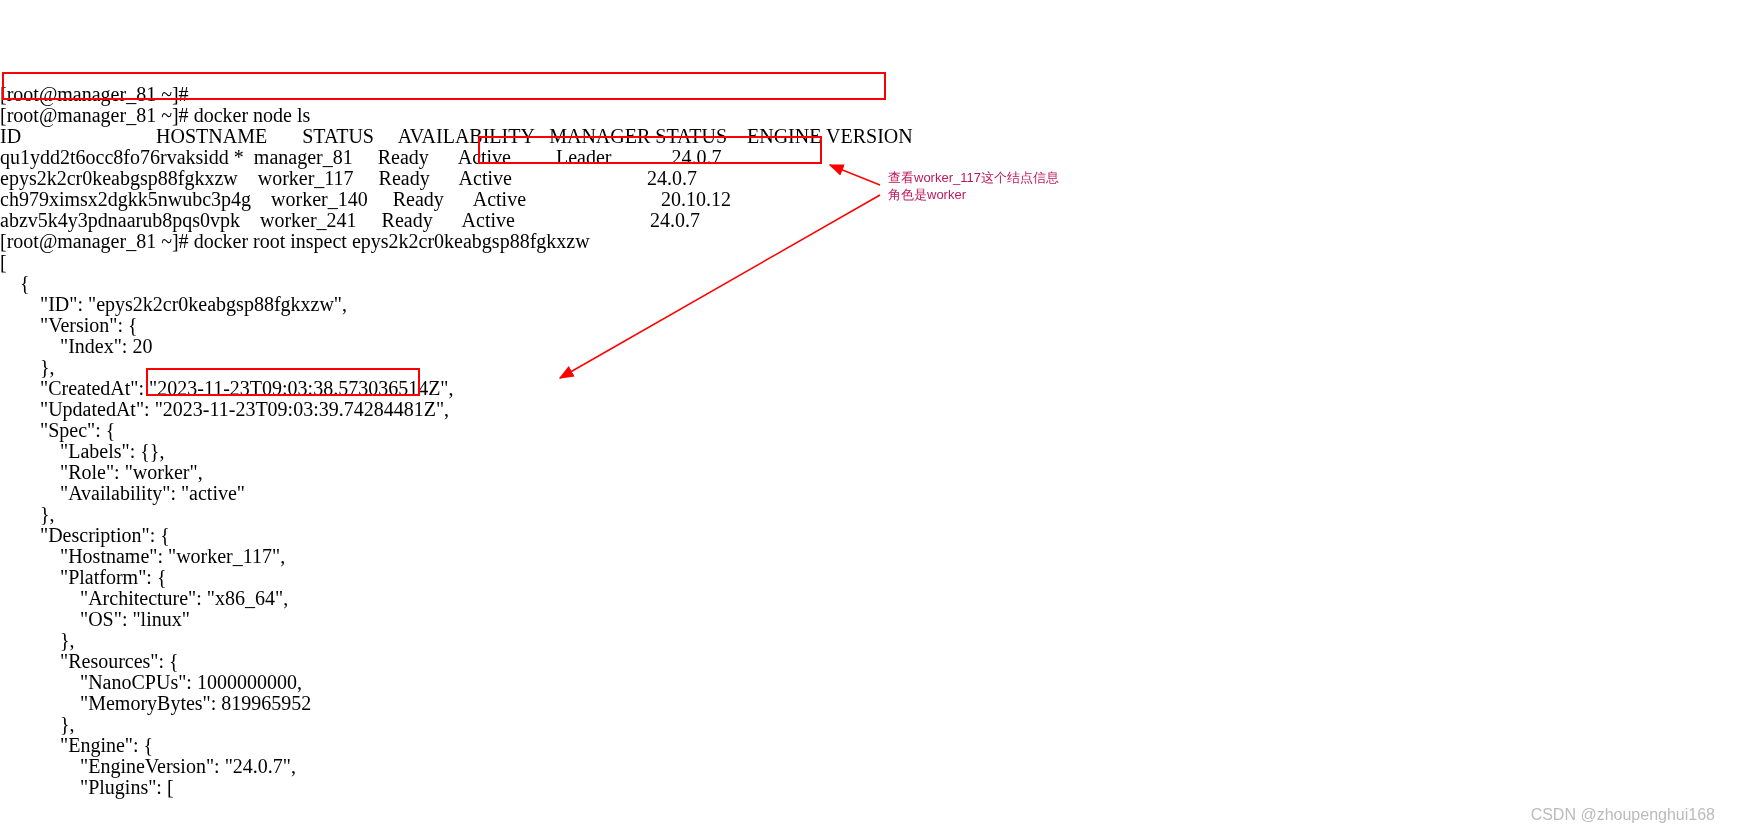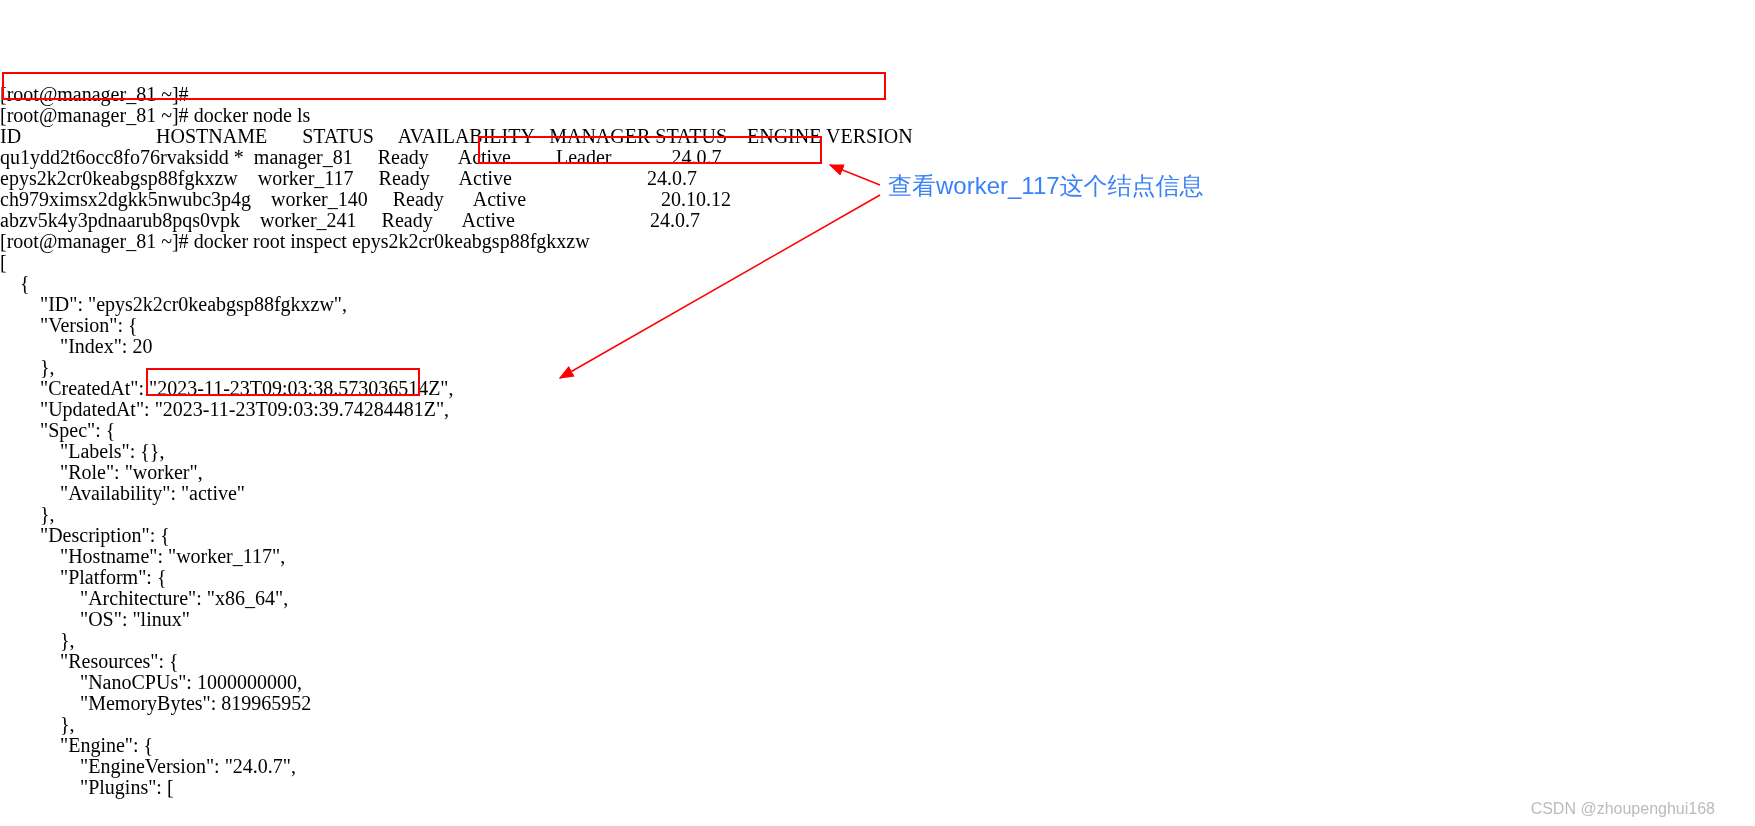--- a/index.html
+++ b/index.html
@@ -20,34 +20,34 @@
       padding: 0;
       font-family: Liberation Serif, serif;
     }
     .box-red {
       position: absolute;
       border: 2px solid #ff0000;
       pointer-events: none;
     }
     .annotation {
       position: absolute;
-      color: #3b82f6;
+      color: #be185d;
       font-family: sans-serif;
-      font-size: 24px;
+      font-size: 13px;
       white-space: nowrap;
       line-height: 1.3;
     }
     .arrow-svg {
       position: absolute;
       pointer-events: none;
     }
     .watermark {
       position: absolute;
       right: 40px;
-      bottom: 8px;
+      bottom: 2px;
       color: #bbb;
       font-family: sans-serif;
       font-size: 16px;
     }
   </style>
 </head>
 <body>
 
 
 
@@ -102,18 +102,19 @@
     <marker id="arrowhead" markerWidth="10" markerHeight="8" refX="9" refY="4" orient="auto">
       <polygon points="0 0, 10 4, 0 8" fill="#ff0000"></polygon>
     </marker>
   </defs>
   <line x1="880" y1="185" x2="830" y2="165" stroke="#ff0000" stroke-width="1.5" marker-end="url(#arrowhead)"></line>
   <line x1="880" y1="195" x2="560" y2="378" stroke="#ff0000" stroke-width="1.5" marker-end="url(#arrowhead)"></line>
 </svg>
 
 <div class="annotation" style="left:888px; top:170px;">
   <div>查看worker_117这个结点信息</div>
+  <div>角色是worker</div>
 </div>
 
 <div class="watermark">CSDN @zhoupenghui168</div>
 
 
 
 
 </body></html>

